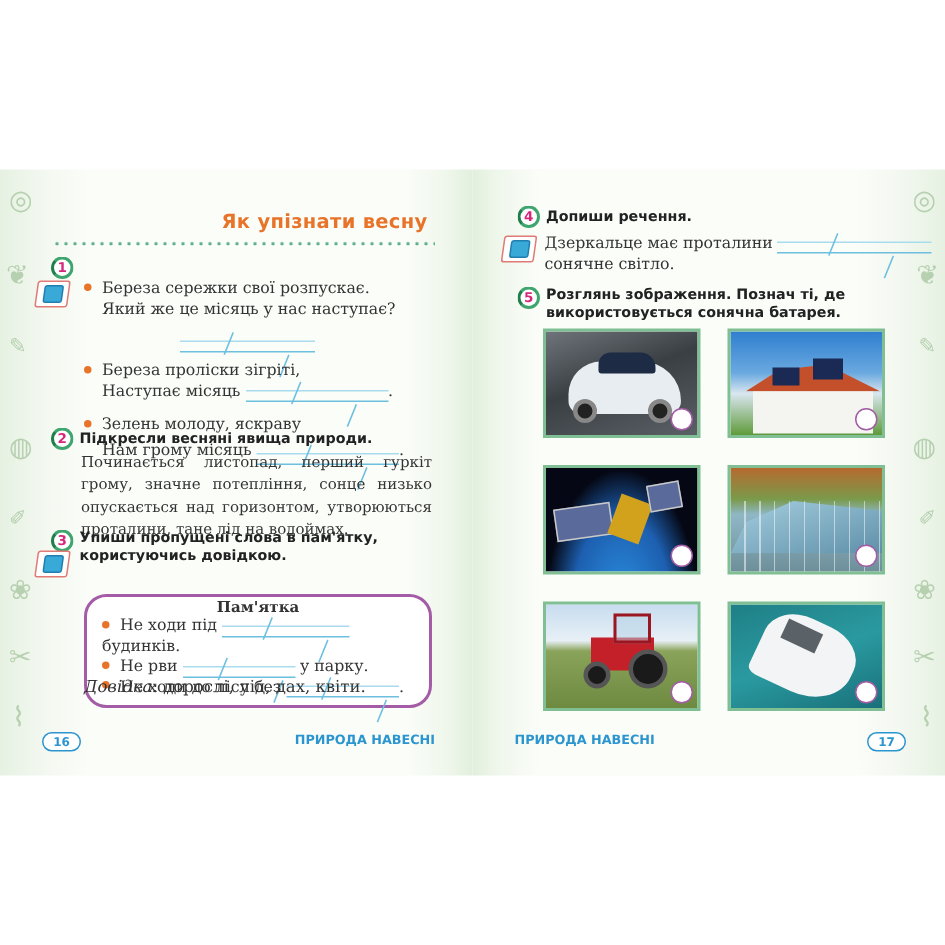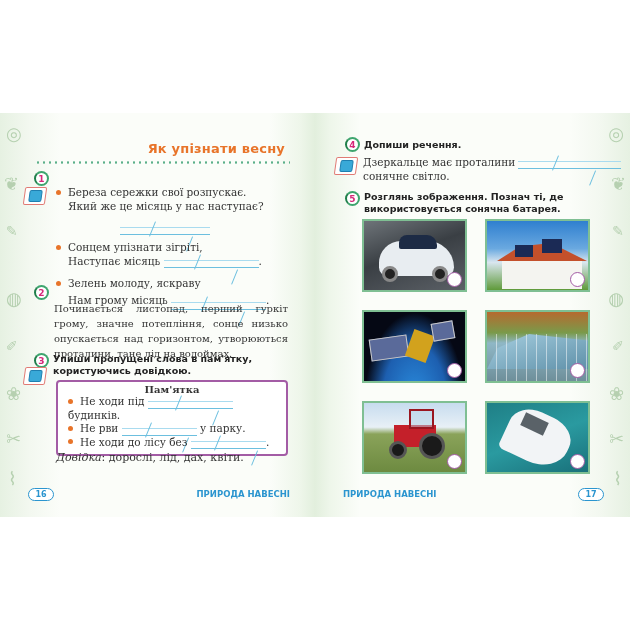--- a/index.html
+++ b/index.html
@@ -24,21 +24,21 @@
   .workbook .inner { position: absolute; left: 4px; top: 2px; width: 13px; height: 12px; background: #39a9d8; border-radius: 2px; border: 1px solid #1f7fb0; }
 
   .bul { position: absolute; font-size: 10.5px; line-height: 14px; color: #333; }
   .bul .dot { display: inline-block; width: 5px; height: 5px; border-radius: 50%; background: #e8742a; margin-right: 7px; vertical-align: middle; position: relative; top: -1px; }
   .line { display: inline-block; vertical-align: bottom; position: relative; height: 12px; border-bottom: 1px solid #6cbfdf; }
   .line::before { content: ""; position: absolute; left: 0; right: 0; top: 4px; border-top: 1px solid #a9dbef; }
   .line::after { content: ""; position: absolute; left: 35%; top: -2px; width: 1px; height: 16px; background: #6cbfdf; transform: rotate(22deg); box-shadow: 40px 0 0 #6cbfdf; }
 
   .para { position: absolute; font-size: 10px; line-height: 15px; color: #333; text-align: justify; }
 
-  .memo { position: absolute; left: 56px; top: 267px; width: 232px; height: 76px; border: 2px solid #a35ca5; border-radius: 4px; background: #fff; }
+  .memo { position: absolute; left: 56px; top: 283px; width: 232px; height: 76px; border: 2px solid #a35ca5; border-radius: 15px; background: #fff; }
   .memo-title { text-align: center; font-weight: bold; font-size: 10px; margin-top: 2px; color: #333; }
   .memo .bul { position: relative; font-size: 10.5px; line-height: 13.5px; padding-left: 10px; }
 
   .hint { position: absolute; left: 56px; top: 338px; font-size: 11px; color: #333; }
   .hint i { font-style: italic; }
 
   .footer-num { position: absolute; top: 375px; width: 26px; height: 13px; border: 1.5px solid #2b95cf; border-radius: 7px; background: #fff; font-family: "DejaVu Sans", sans-serif; font-weight: bold; font-size: 8px; color: #2b95cf; display: flex; align-items: center; justify-content: center; }
   .footer-label { position: absolute; top: 376px; font-family: "DejaVu Sans", sans-serif; font-weight: bold; font-size: 8.5px; color: #2b95cf; }
 
   .photo { position: absolute; width: 105px; height: 73px; border: 2px solid #7fbf93; overflow: hidden; }
@@ -92,33 +92,34 @@
         <div class="inner"></div>
       </div>
 
     <div class="bul" style="left:56px;top:72px;">
       <span class="dot"></span><span>Береза сережки свої розпускає.</span><br>
       <span style="padding-left:12px">Який же це місяць у нас наступає?</span>
     </div>
     <div class="bul" style="left:120px;top:108px;"><span class="line" style="width:90px;"></span></div>
 
     <div class="bul" style="left:56px;top:127px;">
-      <span class="dot"></span><span>Сонцем упізнати зігріті,</span><br>
+      <span class="dot"></span><span>Береза проліски зігріті,</span><br>
       <span style="padding-left:12px">Наступає місяць</span>
       <span class="line" style="width:95px;"></span><span>.</span>
     </div>
 
     <div class="bul" style="left:56px;top:149px;margin-top:14px;">
       <span class="dot"></span><span>Зелень молоду, яскраву</span><br>
       <span style="padding-left:12px;line-height:20px;">Нам грому місяць</span>
       <span class="line" style="width:95px;"></span><span>.</span>
     </div>
 
     <div class="task-head" style="left:34px;top:172px;">
       <span class="num">2</span>
+      <span>Підкресли весняні явища природи.</span>
     </div>
     <div class="para" style="left:54px;top:188px;width:234px;">Починається листопад, перший гуркіт грому, значне потепління, сонце низько опускається над горизонтом, утворюються проталини, тане лід на водоймах.</div>
 
     <div class="task-head" style="left:34px;top:240px;width:258px;align-items:flex-start;">
       <span class="num">3</span>
       <span>Упиши пропущені слова в пам'ятку, користуючись довідкою.</span>
     </div>
     <div class="workbook" style="left:24px;top:254px;">
         <div class="inner"></div>
       </div>

